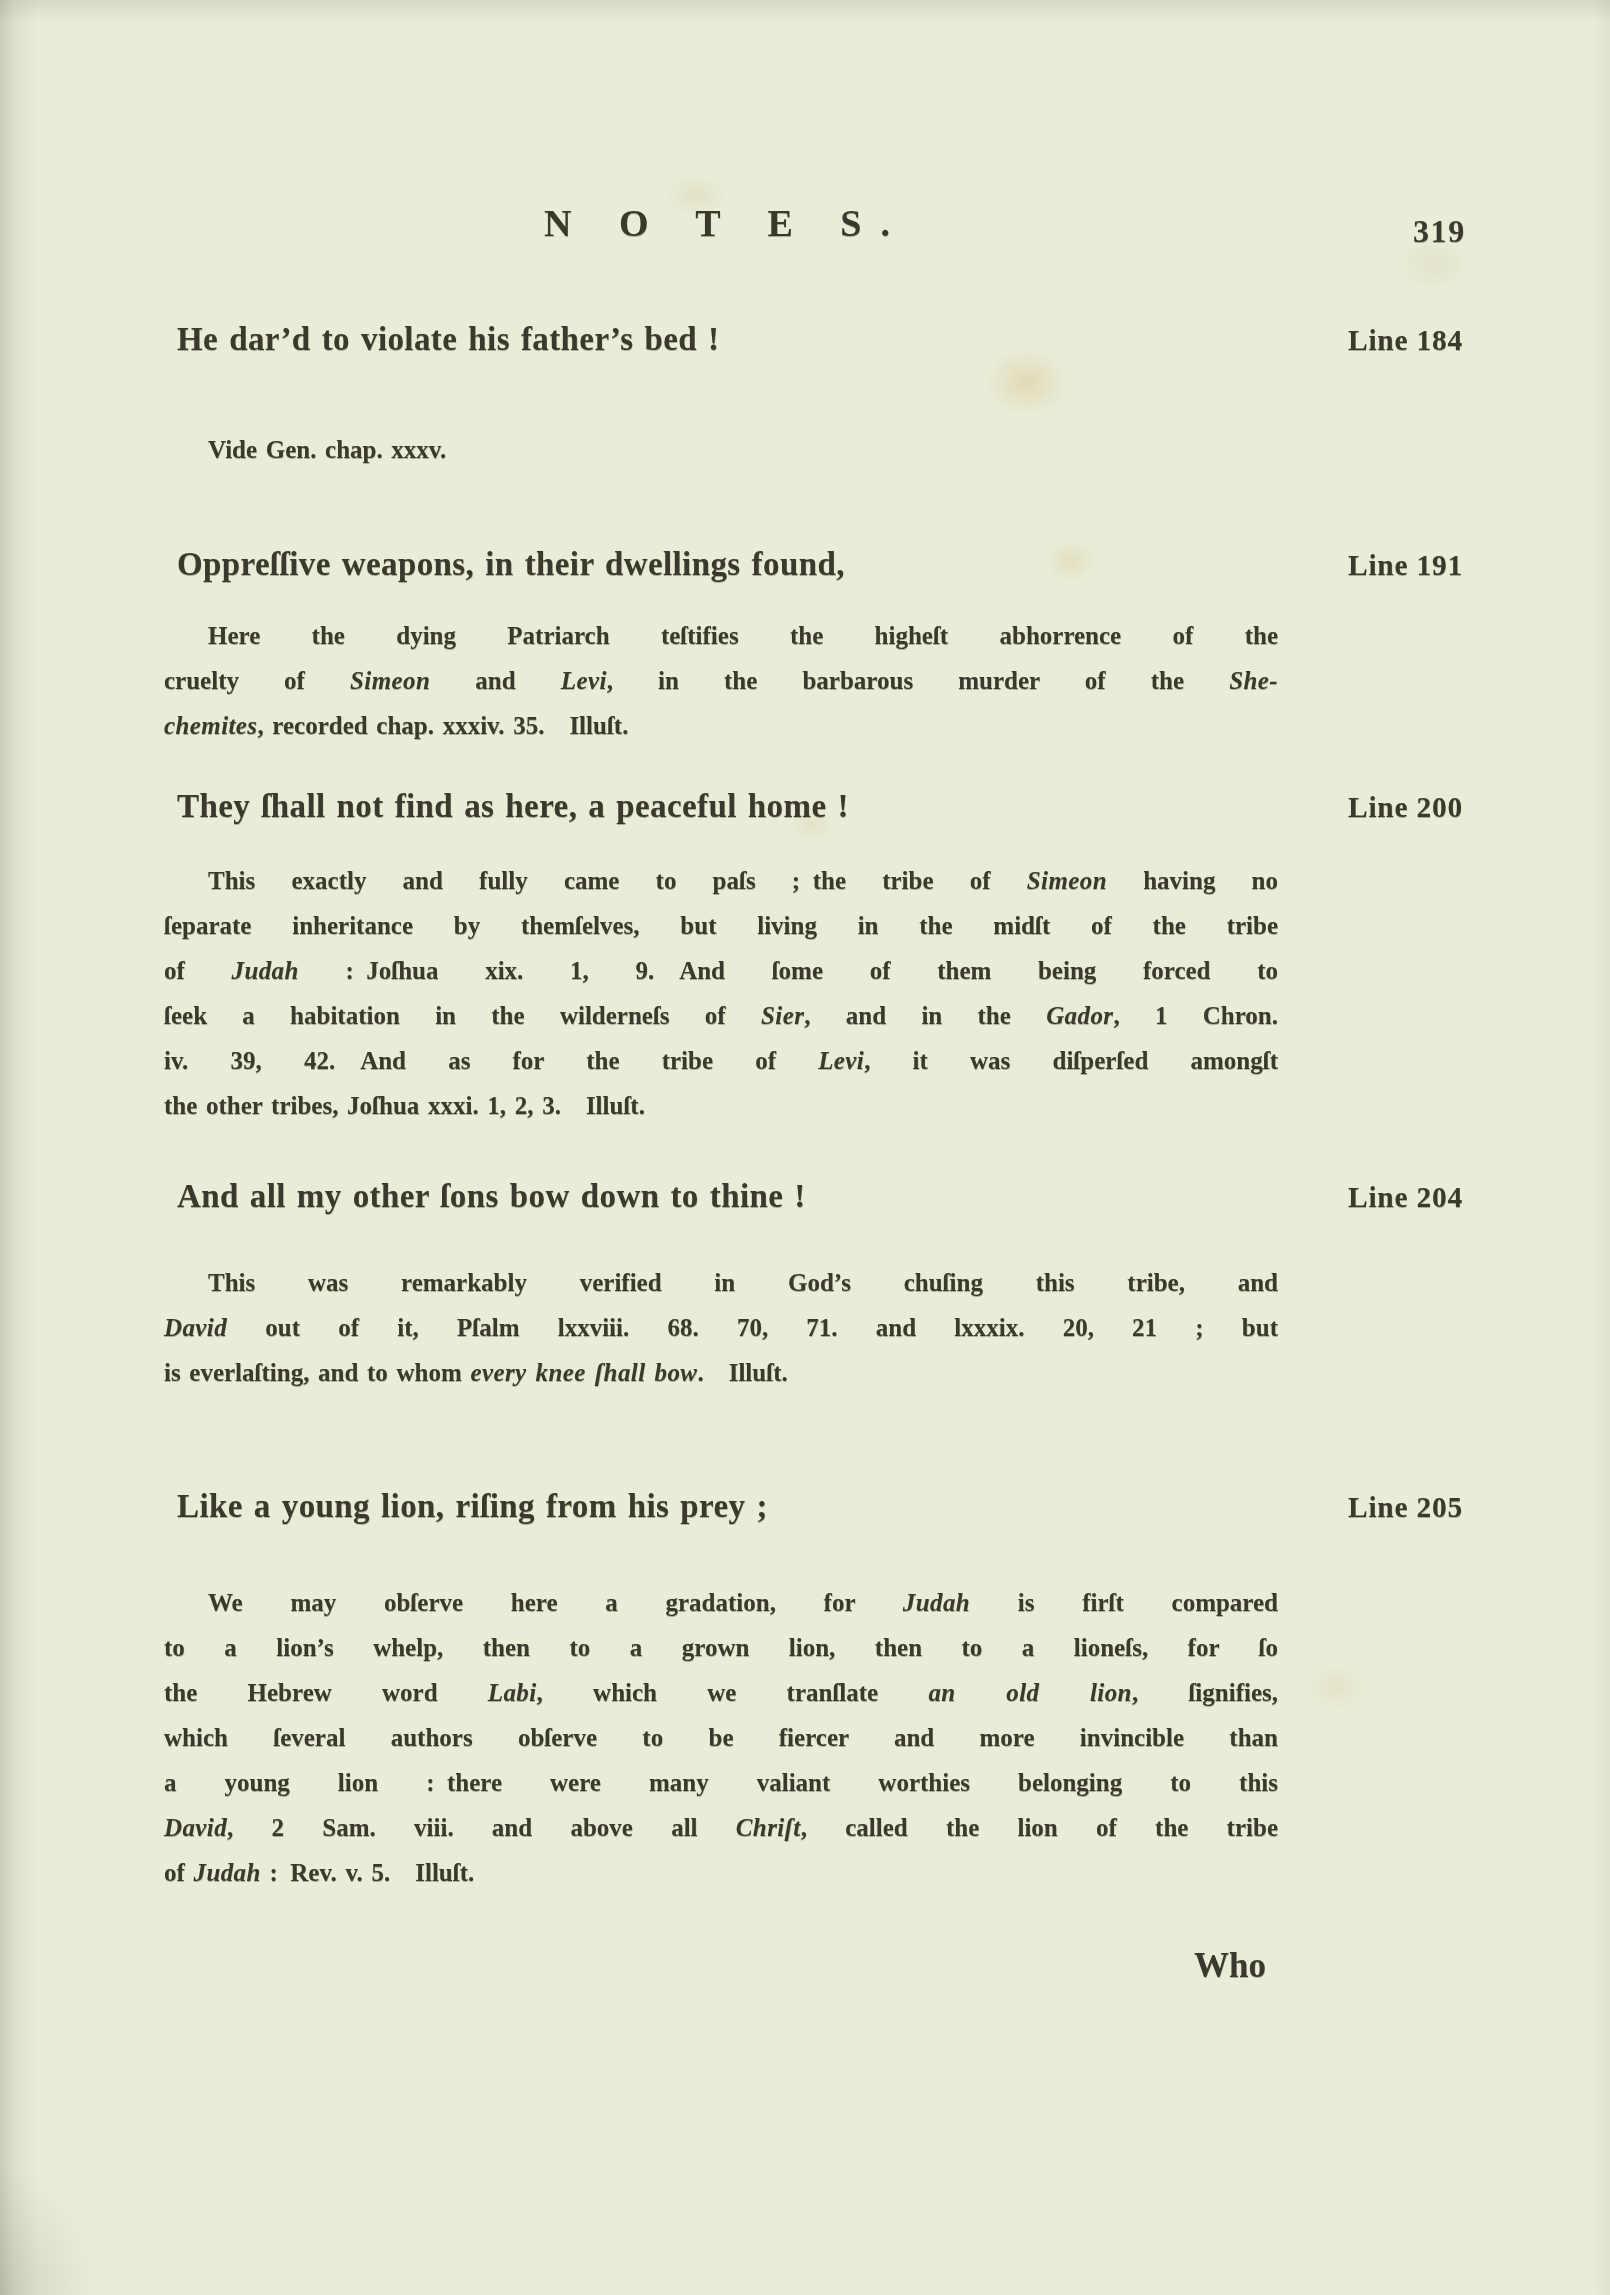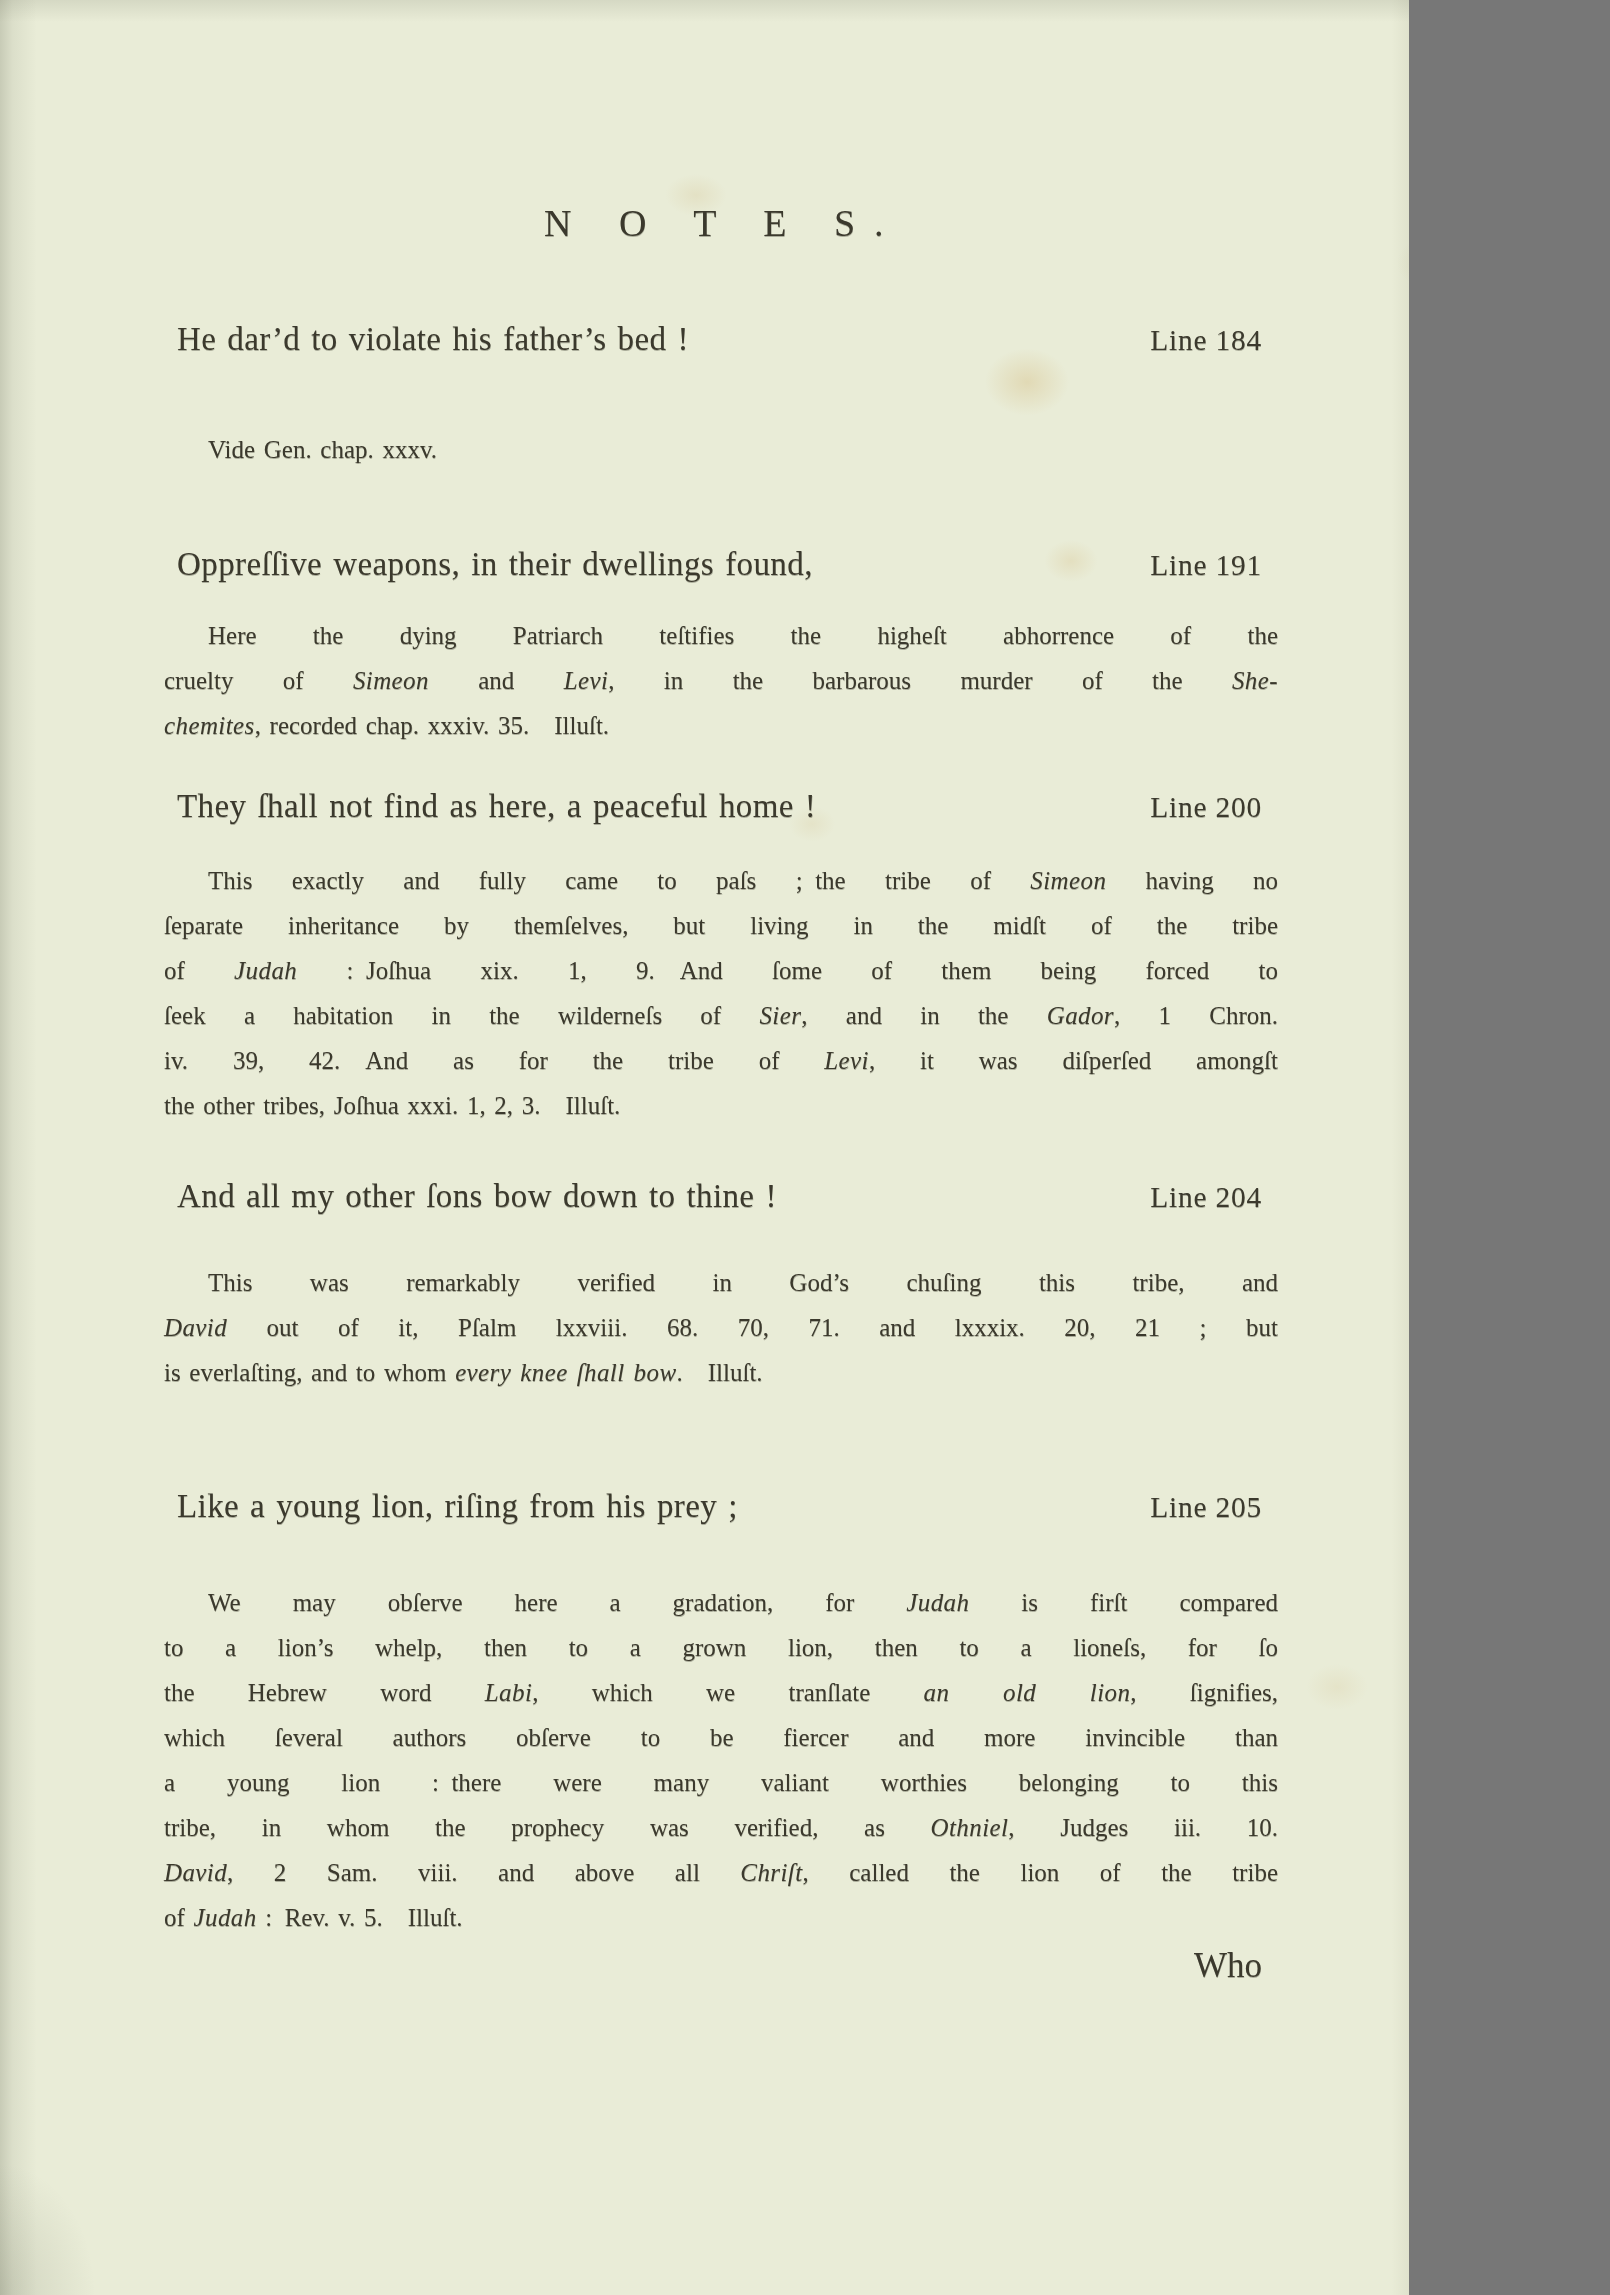--- a/index.html
+++ b/index.html
@@ -8,36 +8,37 @@
     --ink:#3b392d;
   }
   html,body{margin:0;padding:0;}
   body{
     width:1611px;height:2295px;
     background:#777;
     font-family:"Liberation Serif","DejaVu Serif",serif;
   }
   .page{
     position:relative;
-    width:1409px;height:2295px;
+    width:1610px;height:2295px;
     overflow:hidden;
     color:var(--ink);
     background:
       radial-gradient(ellipse 60px 48px at 1027px 382px, rgba(196,150,60,0.22), transparent 70%),
       radial-gradient(ellipse 38px 30px at 1071px 561px, rgba(196,150,60,0.15), transparent 70%),
       radial-gradient(ellipse 44px 30px at 696px 195px,  rgba(190,150,70,0.13), transparent 70%),
       radial-gradient(ellipse 33px 25.5px at 812px 824px,rgba(190,150,70,0.10), transparent 70%),
       radial-gradient(ellipse 52px 38px at 1433px 263px, rgba(160,140,70,0.10), transparent 70%),
       radial-gradient(ellipse 44px 33px at 1337px 1687px,rgba(190,150,70,0.10), transparent 70%),
       radial-gradient(ellipse 127px 175px at 0px 2295px, rgba(90,95,75,0.18), transparent 75%),
       linear-gradient(to right,  rgba(100,105,85,0.25) 0px, rgba(100,105,85,0.10) 12.7px, rgba(100,105,85,0) 37px),
       linear-gradient(to bottom, rgba(110,115,95,0.16) 0px, rgba(110,115,95,0) 22px),
       linear-gradient(to left,   rgba(140,140,115,0.10) 0px, rgba(140,140,115,0) 17.5px),
       var(--paper);
     text-shadow:0.3px 0.5px 0.6px rgba(58,56,44,0.35);
+    font-weight:bold;
   }
   .running-title{
     position:absolute;left:544px;top:201px;
     font-size:38px;letter-spacing:19px;white-space:nowrap;
   }
   .page-number{
     position:absolute;left:1413px;top:213px;
     font-size:32px;letter-spacing:1.6px;
   }
   .verse-row{
@@ -134,21 +135,20 @@
     <div class="verse-row" style="top:1488px">
       <span class="verse">Like a young lion, riſing from his prey ;</span>
       <span class="lineref">Line 205</span>
     </div>
     <div class="note" style="top:1580px">
         <div class="note-line">We may obſerve here a gradation, for <i>Judah</i> is firſt compared</div>
         <div class="note-line">to a lion’s whelp, then to a grown lion, then to a lioneſs, for ſo</div>
         <div class="note-line">the Hebrew word <i>Labi</i>, which we tranſlate <i>an old lion</i>, ſignifies,</div>
         <div class="note-line">which ſeveral authors obſerve to be fiercer and more invincible than</div>
         <div class="note-line">a young lion : there were many valiant worthies belonging to this</div>
-        <div class="note-line">tribe, in whom the prophecy was verified, as <i>Othniel</i>, Judges iii. 10.</div>
         <div class="note-line"><i>David</i>, 2 Sam. viii. and above all <i>Chriſt</i>, called the lion of the tribe</div>
         <div class="note-line note-line-last">of <i>Judah</i> : Rev. v. 5.  Illuſt.</div>
       </div>
   </section>
 
   <div class="catchword">Who</div>
 
 </div>
 
 

